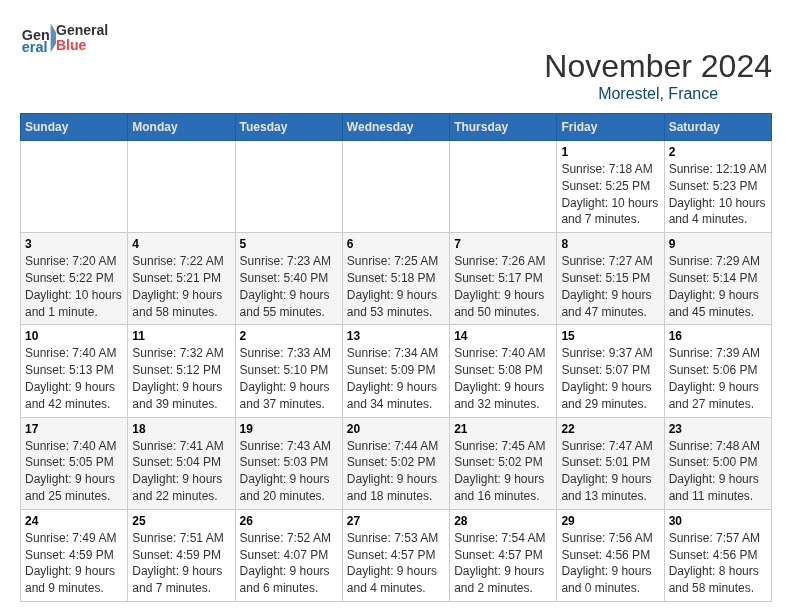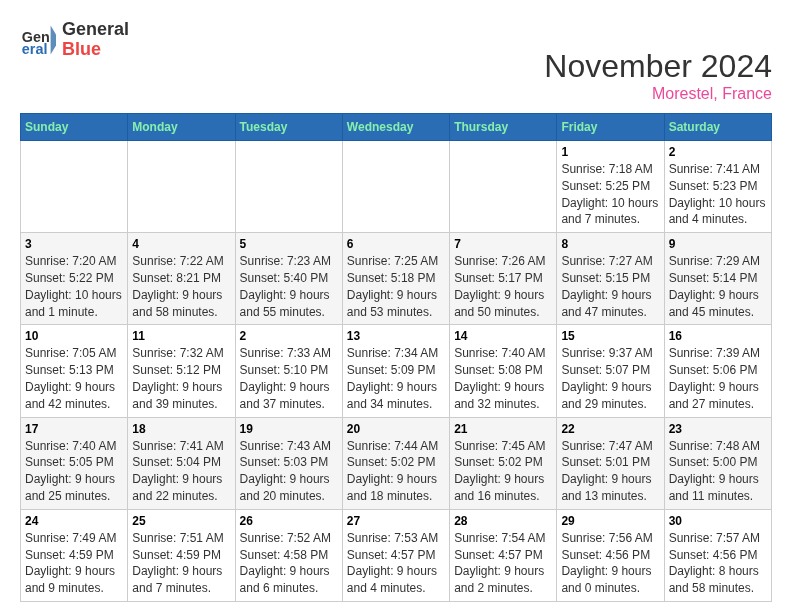--- a/index.html
+++ b/index.html
@@ -12,25 +12,24 @@
     }
     .header {
       display: flex;
       justify-content: space-between;
       align-items: flex-start;
       margin-bottom: 10px;
     }
     .logo {
       display: flex;
       align-items: center;
-      gap: 6px;
       justify-content: space-between;
     }
     .logo-text {
-      font-size: 18px;
+      font-size: 14px;
       font-weight: bold;
       color: #333;
       line-height: 1.1;
     }
     .logo-text span {
       color: #ef4444;
     }
     .logo-icon {
       width: 36px;
       height: 36px;
@@ -39,30 +38,31 @@
       text-align: right;
       margin-top: 28px;
     }
     .month-title {
       font-size: 32px;
       font-weight: normal;
       color: #333;
     }
     .location {
       font-size: 16px;
-      color: #ec4899;
+      color: #0c4a6e;
+      text-align: center;
     }
     table {
       width: 100%;
       border-collapse: collapse;
       font-size: 11px;
     }
     thead th {
       background-color: #2a6db5;
-      color: #86efac;
+      color: #e5e5e5;
       padding: 6px 4px;
       text-align: left;
       font-size: 12px;
       font-weight: bold;
       border: 1px solid #1a5da0;
     }
     td {
       border: 1px solid #ccc;
       vertical-align: top;
       padding: 4px;
@@ -133,36 +133,36 @@
         <td class="empty-cell"></td>
         <td class="empty-cell"></td>
         <td>
           <span class="day-num">1</span>
           <div class="day-info">Sunrise: 7:18 AM
 Sunset: 5:25 PM
 Daylight: 10 hours and 7 minutes.</div>
         </td>
         <td>
           <span class="day-num">2</span>
-          <div class="day-info">Sunrise: 7:41 AM
+          <div class="day-info">Sunrise: 12:19 AM
 Sunset: 5:23 PM
 Daylight: 10 hours and 4 minutes.</div>
         </td>
       </tr>
       <tr>
         <td>
           <span class="day-num">3</span>
           <div class="day-info">Sunrise: 7:20 AM
 Sunset: 5:22 PM
 Daylight: 10 hours and 1 minute.</div>
         </td>
         <td>
           <span class="day-num">4</span>
           <div class="day-info">Sunrise: 7:22 AM
-Sunset: 8:21 PM
+Sunset: 5:21 PM
 Daylight: 9 hours and 58 minutes.</div>
         </td>
         <td>
           <span class="day-num">5</span>
           <div class="day-info">Sunrise: 7:23 AM
 Sunset: 5:40 PM
 Daylight: 9 hours and 55 minutes.</div>
         </td>
         <td>
           <span class="day-num">6</span>
@@ -185,21 +185,21 @@
         <td>
           <span class="day-num">9</span>
           <div class="day-info">Sunrise: 7:29 AM
 Sunset: 5:14 PM
 Daylight: 9 hours and 45 minutes.</div>
         </td>
       </tr>
       <tr>
         <td>
           <span class="day-num">10</span>
-          <div class="day-info">Sunrise: 7:05 AM
+          <div class="day-info">Sunrise: 7:40 AM
 Sunset: 5:13 PM
 Daylight: 9 hours and 42 minutes.</div>
         </td>
         <td>
           <span class="day-num">11</span>
           <div class="day-info">Sunrise: 7:32 AM
 Sunset: 5:12 PM
 Daylight: 9 hours and 39 minutes.</div>
         </td>
         <td>
@@ -286,21 +286,21 @@
         </td>
         <td>
           <span class="day-num">25</span>
           <div class="day-info">Sunrise: 7:51 AM
 Sunset: 4:59 PM
 Daylight: 9 hours and 7 minutes.</div>
         </td>
         <td>
           <span class="day-num">26</span>
           <div class="day-info">Sunrise: 7:52 AM
-Sunset: 4:58 PM
+Sunset: 4:07 PM
 Daylight: 9 hours and 6 minutes.</div>
         </td>
         <td>
           <span class="day-num">27</span>
           <div class="day-info">Sunrise: 7:53 AM
 Sunset: 4:57 PM
 Daylight: 9 hours and 4 minutes.</div>
         </td>
         <td>
           <span class="day-num">28</span>

